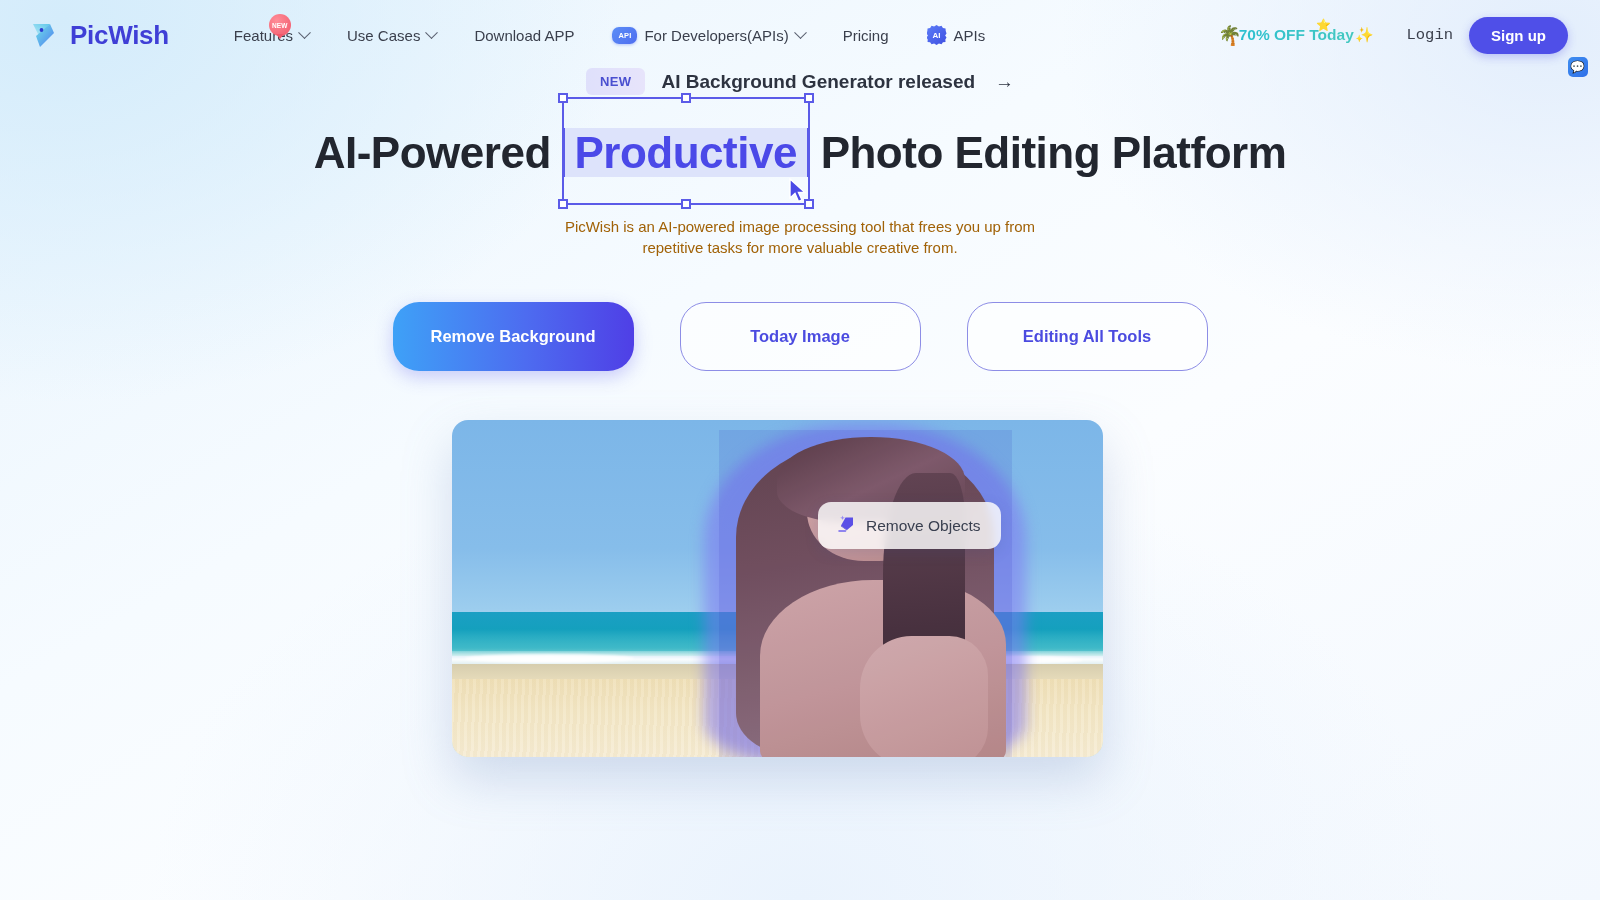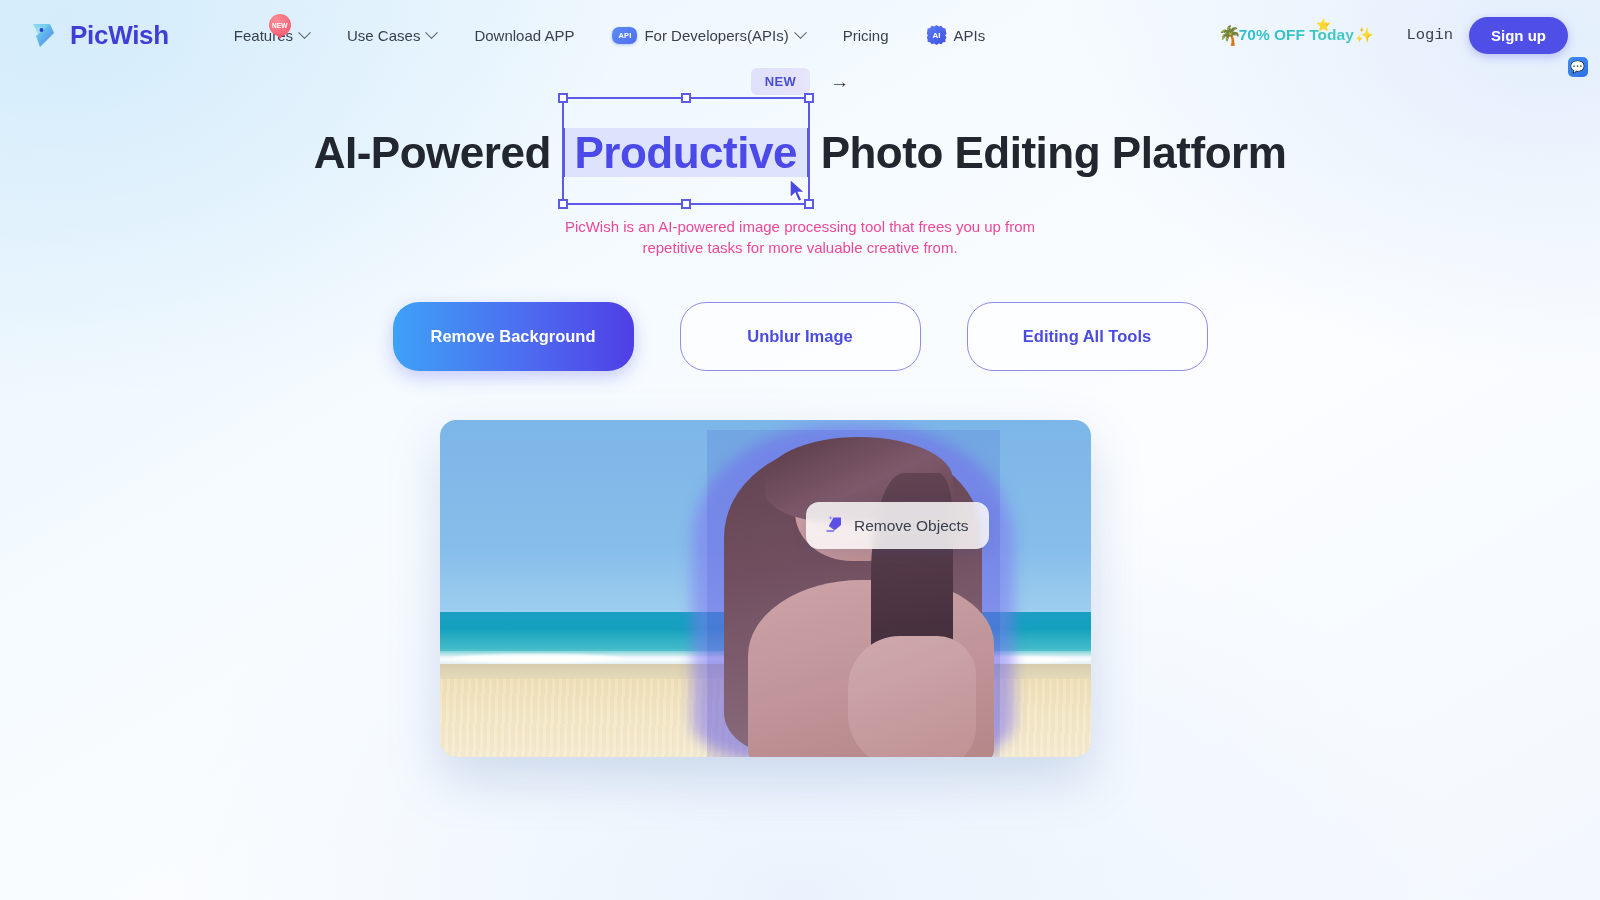--- a/index.html
+++ b/index.html
@@ -106,41 +106,41 @@
     position:absolute; left:-1px; right:-1px; top:-31px; bottom:-27px;
     border:2.5px solid #5b5be8; pointer-events:none;
   }
   .h { position:absolute; width:10px; height:10px; background:#fff; border:2px solid #5b5be8; }
   .h-tl{ left:-6px; top:-6px;} .h-tc{ left:50%; margin-left:-5px; top:-6px;} .h-tr{ right:-6px; top:-6px;}
   .h-bl{ left:-6px; bottom:-6px;} .h-bc{ left:50%; margin-left:-5px; bottom:-6px;} .h-br{ right:-6px; bottom:-6px;}
   .cursor { position:absolute; left:788px; top:178px; width:22px; height:26px; }
 
   .subtitle {
     position:absolute; top:216px; left:0; width:1600px; text-align:center;
-    font-size:15px; line-height:21px; color:#ec4899;
+    font-size:15px; line-height:21px; color:#a16207;
   }
 
   
   .ctas { position:absolute; top:302px; left:0; width:1600px;
           display:flex; justify-content:center; gap:46px; }
   .btn { height:69px; border-radius:26px; font-size:16.5px; font-weight:700;
          display:flex; align-items:center; justify-content:center; cursor:pointer; }
   .btn-primary {
     width:241px; color:#fff; border:none;
     background:linear-gradient(90deg,#3ea1f7 0%,#4d6cf0 55%,#4f3fe6 100%);
     box-shadow:0 6px 18px rgba(79,79,232,.28);
   }
   .btn-outline {
     width:241px; color:#4b4be0; background:rgba(255,255,255,.55);
     border:1.6px solid #8d8de6;
   }
 
   
   .hero-card {
-    position:absolute; left:440px; top:420px; width:651px; height:337px;
+    position:absolute; left:452px; top:420px; width:651px; height:337px;
     border-radius:16px; overflow:hidden;
     box-shadow:0 22px 50px rgba(110,140,190,.28);
   }
   .sky { position:absolute; inset:0;
          background:linear-gradient(180deg,#7cb6e8 0%,#86bdea 38%,#9ccdee 56%,#a9d4ef 60%,#a9d4ef 61%); }
   .ocean { position:absolute; left:0; right:0; top:57%; height:12%;
            background:linear-gradient(180deg,#1b9fc4 0%,#14a0bd 45%,#2ab0c6 100%); }
   .ocean2 { position:absolute; left:0; right:0; top:62%; height:8%;
             background:linear-gradient(180deg,rgba(22,160,190,.2),#3fb9c8 70%,#74cfd2 100%); }
   .surf { position:absolute; left:0; right:0; top:68.5%; height:4.5%;
@@ -258,20 +258,21 @@
     </div>
     <div class="login">Login</div>
     <button class="signup">Sign up</button>
   </div>
 </div>
 
 <div class="chat-fab">💬</div>
 
 <div class="announce">
   <span class="announce-badge">NEW</span>
+  <span class="announce-text">AI Background Generator released</span>
   <span class="announce-arrow">→</span>
 </div>
 
 <div class="hero">
 
   <h1 class="headline">
     <span>AI-Powered</span>
     <span class="sel-wrap">
       <span class="sel-word">Productive</span>
       <span class="sel-box">
@@ -292,21 +293,21 @@
     </svg>
   </span>
 
   <p class="subtitle">
     <span>PicWish is an AI-powered image processing tool that frees you up from</span><br>
     <span>repetitive tasks for more valuable creative from.</span>
   </p>
 
   <div class="ctas">
     <button class="btn btn-primary">Remove Background</button>
-    <button class="btn btn-outline">Unblur Image</button>
+    <button class="btn btn-outline">Today Image</button>
     <button class="btn btn-outline">Editing All Tools</button>
   </div>
 
   <div class="hero-card">
     <div class="sky"></div>
     <div class="ocean"></div>
     <div class="ocean2"></div>
     <div class="surf"></div>
     <div class="surf-l"></div>
     <div class="surf-r"></div>

